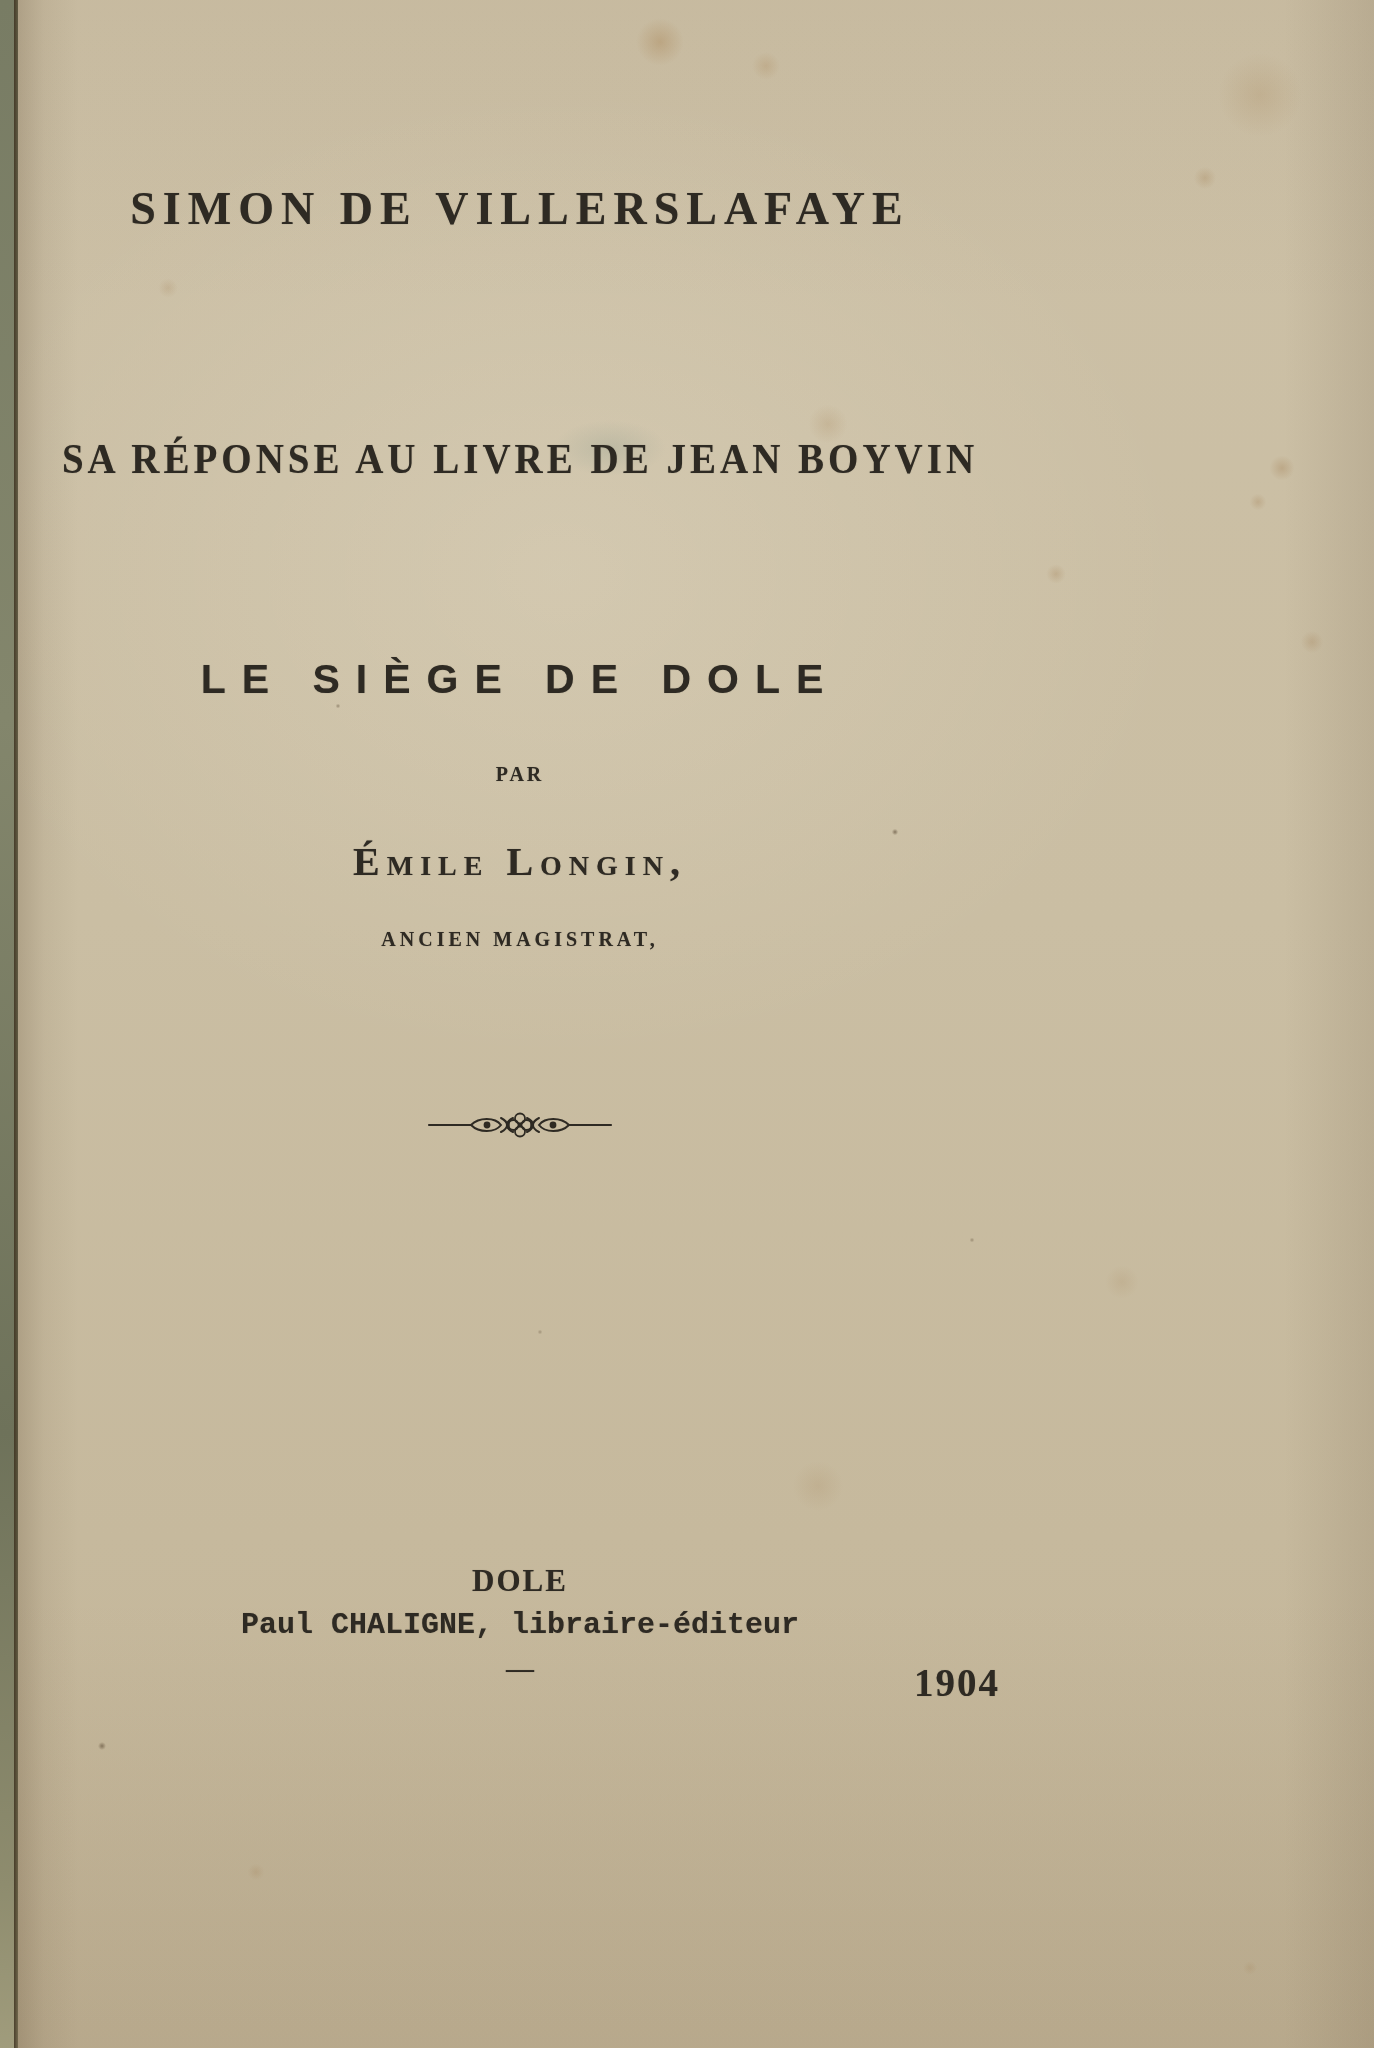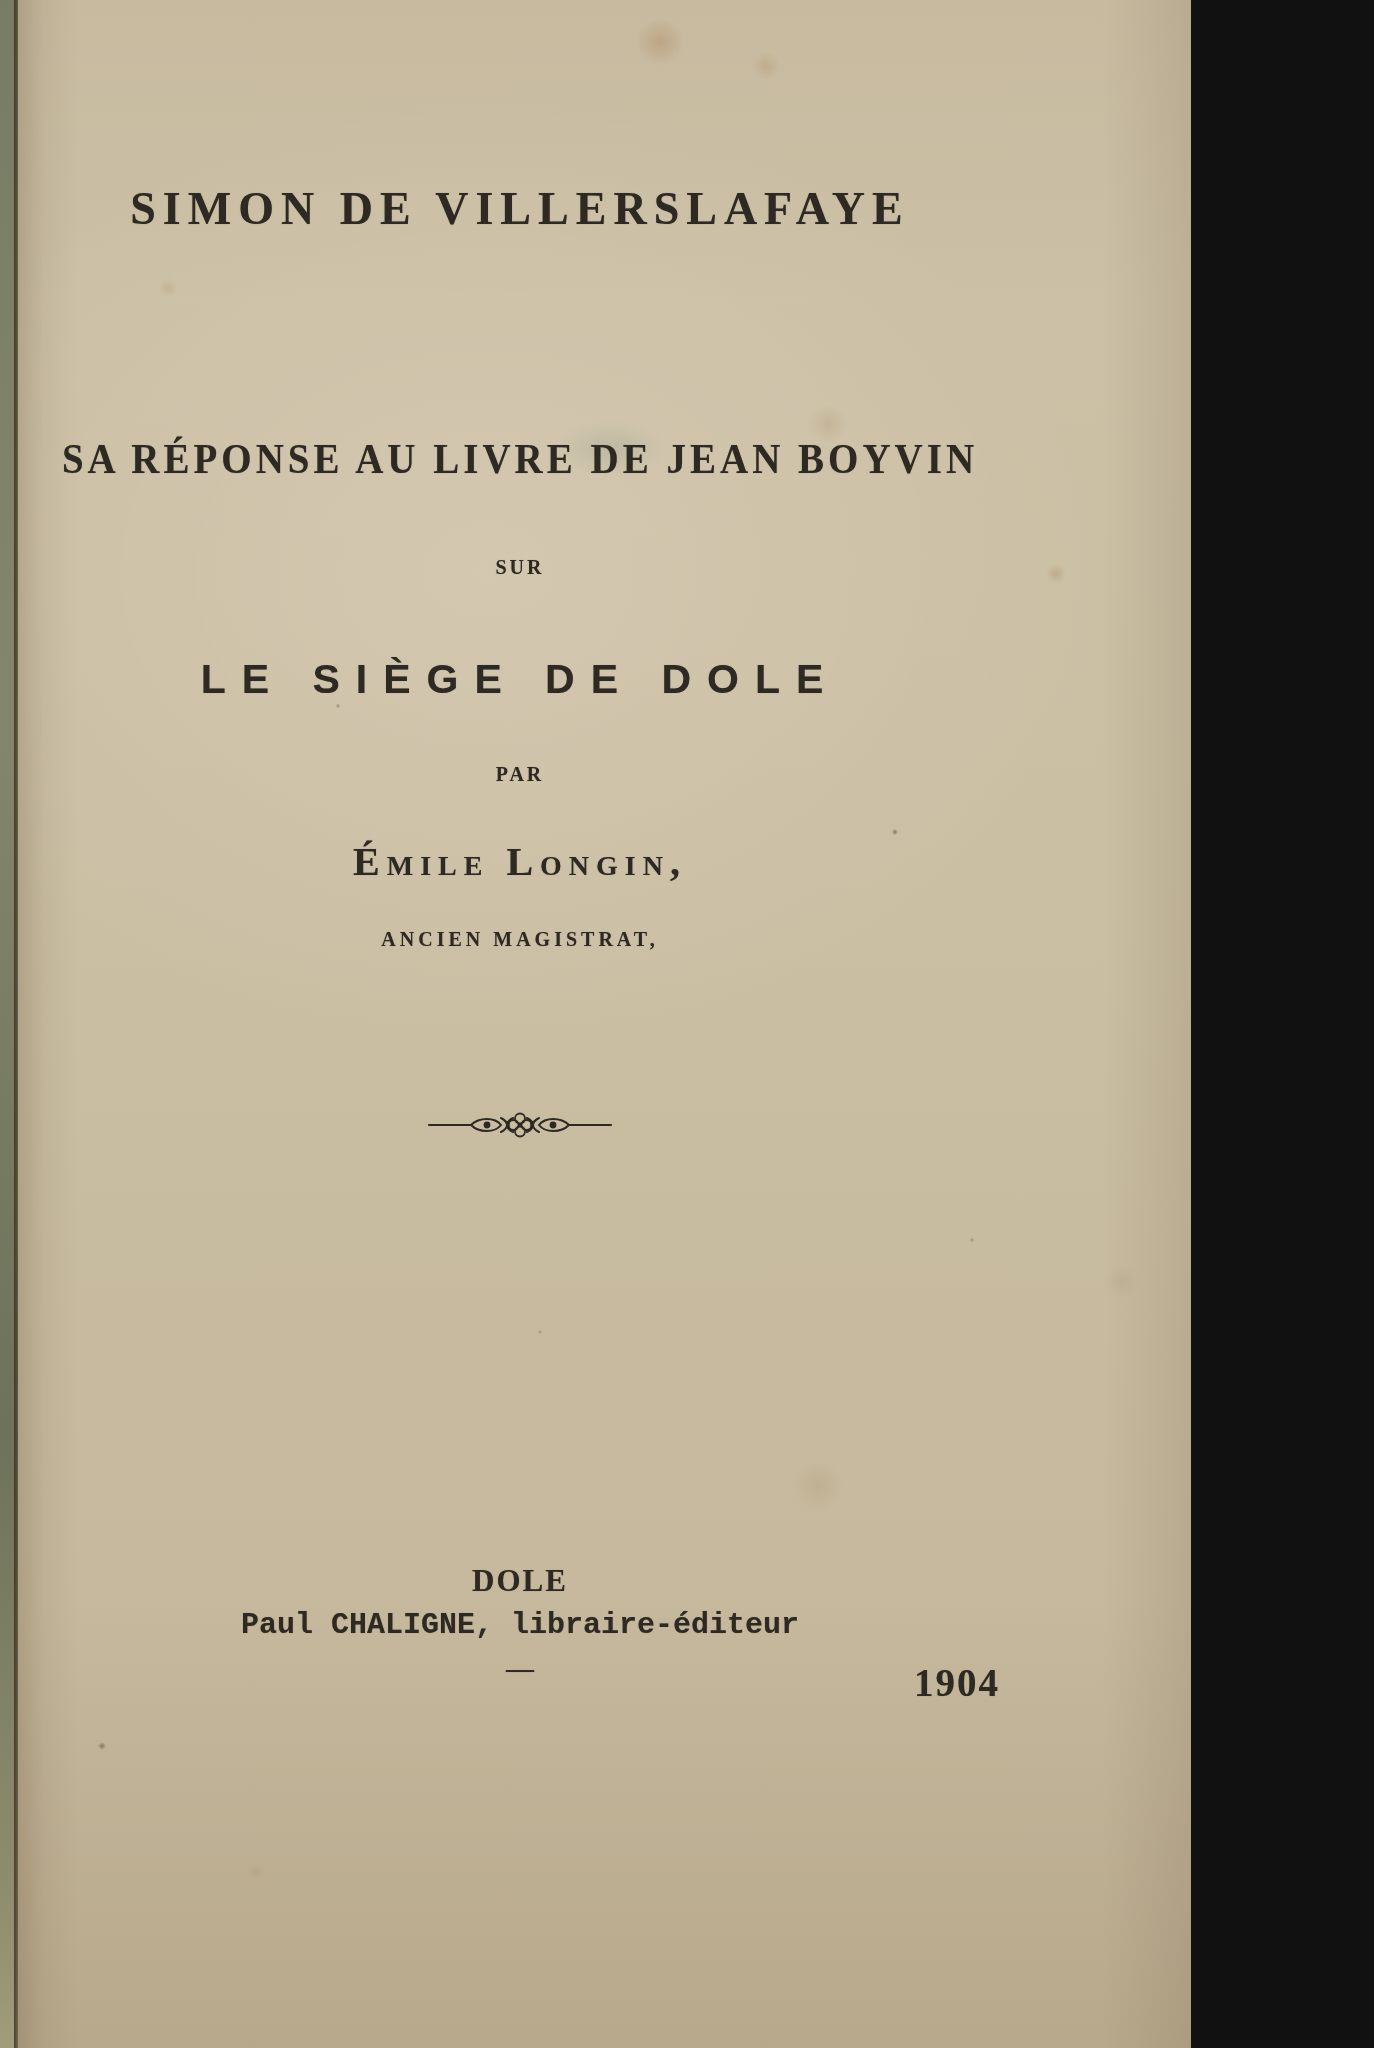--- a/index.html
+++ b/index.html
@@ -1,22 +1,21 @@
 <!DOCTYPE html>
 <html><head>
 <meta charset="utf-8">
 <style>
   html,body{margin:0;padding:0;background:#111;}
   .photo{
     position:relative;
-    width:1148px;height:2048px;
+    width:1374px;height:2048px;
     overflow:hidden;
     background:#c9bc9f;
     font-family:"Liberation Serif", serif;
-    padding-left:43px;
   }
   
   .spine{
     position:absolute;left:0;top:0;bottom:0;width:18px;
     background:linear-gradient(to bottom,#787c64 0%,#83866c 35%,#6e725a 70%,#8e8c6e 92%,#a09c7c 100%);
   }
   .spine-seam{
     position:absolute;left:14px;top:0;bottom:0;width:7px;
     background:linear-gradient(to right, rgba(60,48,30,.85), rgba(74,60,38,.55) 55%, rgba(74,60,38,0));
     filter:blur(.6px);
@@ -93,21 +92,20 @@
   <div class="paper"></div>
   <div class="foxing"></div>
 
   <div class="content">
 
     <div class="line title-main">SIMON DE VILLERSLAFAYE</div>
 
 
     <div class="line title-sub">SA RÉPONSE AU LIVRE DE JEAN BOYVIN</div>
 
-    <div class="line connector c-sur">SUR</div>
 
     <div class="line title-siege">LE SIÈGE DE DOLE</div>
 
     <div class="line connector c-par">PAR</div>
 
     <div class="line credit credit1">ANCIEN MAGISTRAT,</div>
 
     <div class="line author">Émile Longin,</div>
 
 

